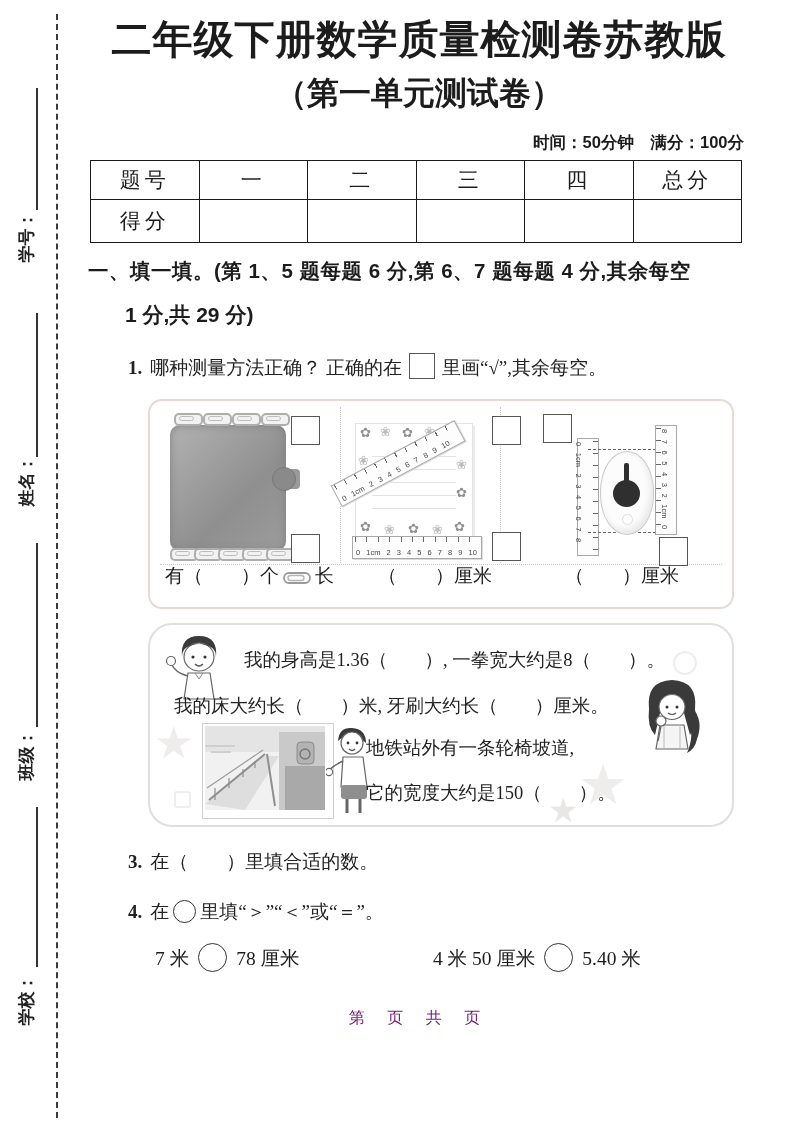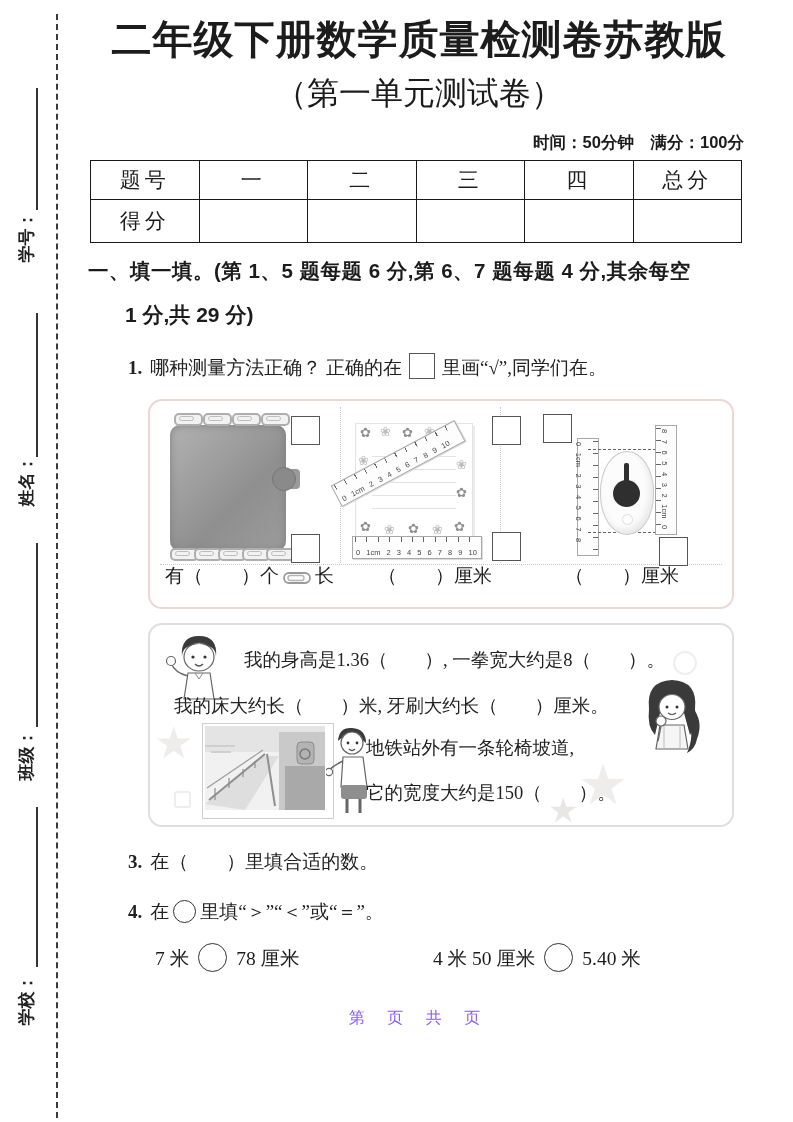--- a/index.html
+++ b/index.html
@@ -6,38 +6,38 @@
   .page{position:relative;width:793px;height:1122px;background:#fff;overflow:hidden;
         font-family:"Liberation Sans",sans-serif;color:#1c1c1c;}
   
   .cut-line{position:absolute;left:56px;top:14px;height:1104px;width:0;border-left:2.5px dashed #3a3a3a;}
   .side-blank{position:absolute;left:36px;width:0;border-left:2px solid #333;}
   .side-label{position:absolute;left:1px;width:50px;height:50px;display:flex;align-items:center;justify-content:center;
               transform:rotate(-90deg);font-size:17px;font-weight:600;white-space:nowrap;color:#222;}
   
   .main{position:absolute;left:88px;top:0;width:662px;}
   .title{margin:16px 0 0 0;text-align:center;font-size:40px;font-weight:800;letter-spacing:1px;line-height:1.15;}
-  .subtitle{margin:10px 0 0 0;text-align:center;font-size:32px;font-weight:400;}
+  .subtitle{margin:10px 0 0 0;text-align:center;font-size:32px;font-weight:700;}
   .meta{margin:16px 6px 0 0;text-align:right;font-size:16.5px;font-weight:600;}
   table.score{border-collapse:collapse;width:652px;margin:6px 0 0 2px;table-layout:fixed;}
   table.score td{border:1.8px solid #1a1a1a;text-align:center;font-size:21px;letter-spacing:4px;}
   table.score tr:first-child td{height:36px;}
   table.score tr:last-child td{height:40px;}
   .sec{margin:14px 0 0 0;font-size:20.5px;font-weight:700;letter-spacing:.5px;}
   .sec2{margin:16px 0 0 37px;font-size:21px;font-weight:700;}
   .q{font-family:"Liberation Serif","DejaVu Serif",serif;font-size:19px;color:#222;}
   .qline{margin:24px 0 0 40px;}
   .qnum{font-weight:700;margin-right:8px;}
   .sqbox{display:inline-block;width:24px;height:24px;border:1.2px solid #555;vertical-align:-5px;margin:0 7px;background:#fff;}
   .circ{display:inline-block;width:27px;height:27px;border:1.4px solid #333;border-radius:50%;vertical-align:-7px;margin:0 9px;background:#fff;}
   .circ.small{width:21px;height:21px;vertical-align:-5px;margin:0 4px;}
   
   .fig{position:relative;margin-left:60px;background:#fff;}
   .fig1{margin-top:18px;width:582px;height:206px;border:2px solid #ecd7d7;border-radius:14px;}
-  .fig2{margin-top:14px;width:582px;height:200px;border:2px solid #e0dede;border-radius:14px;}
+  .fig2{margin-top:14px;width:582px;height:200px;border:2px solid #e0dede;border-radius:24px;}
   .vdot{position:absolute;top:6px;height:156px;width:0;border-left:1.6px dotted #c9c9c9;}
   .hdot{position:absolute;top:163px;left:10px;width:562px;height:0;border-top:1.6px dotted #c9c9c9;}
   .cbx{position:absolute;width:27px;height:27px;border:1.5px solid #555;background:#fff;}
   .cap{position:absolute;top:162px;font-family:"Liberation Serif","DejaVu Serif",serif;font-size:19px;white-space:nowrap;}
   
   .notebook{position:absolute;left:20px;top:24px;width:116px;height:126px;border-radius:10px;
             background:linear-gradient(135deg,#b2b2b2,#8f8f8f 60%,#9c9c9c);box-shadow:inset 0 0 8px #7e7e7e;}
   .clasp{position:absolute;left:128px;top:68px;width:22px;height:20px;background:#9a9a9a;border-radius:4px;}
   .clasp-dot{position:absolute;left:122px;top:66px;width:22px;height:22px;background:#8a8a8a;border-radius:50%;border:1px solid #777;}
   .clip{position:absolute;width:25px;height:9px;border:2px solid #aeaeae;border-radius:5px;background:#f2f2f2;}
@@ -71,21 +71,21 @@
   .fig2 .t{position:absolute;font-family:"Liberation Serif","DejaVu Serif",serif;font-size:18.5px;white-space:nowrap;color:#222;}
   .avatar{position:absolute;}
   .photo{position:absolute;left:52px;top:98px;width:126px;height:90px;background:#fff;border:1px solid #cfcfcf;padding:2px;}
   .star{position:absolute;color:#efecec;line-height:1;}
   .star::before{content:"★";}
   .deco-circle{position:absolute;width:20px;height:20px;border:2px solid #eee;border-radius:50%;}
   .deco-square{position:absolute;width:13px;height:13px;border:2px solid #eee;border-radius:3px;}
   
   .items{margin:14px 0 0 67px;font-family:"Liberation Serif","DejaVu Serif",serif;font-size:19.5px;}
   .items .it1{display:inline-block;width:273px;}
-  .footer{margin-top:36px;text-align:center;font-size:16px;letter-spacing:9px;color:#8b5cf6;}
+  .footer{margin-top:36px;text-align:center;font-size:16px;letter-spacing:9px;color:#701a75;}
   .clip-ic{display:inline-block;vertical-align:-2px;margin:0 4px;}
 </style>
 </head>
 <body>
 
 <div class="page">
 
   <div class="cut-line"></div>
   <div class="side-blank" style="top:88px;height:122px;"></div>
   <div class="side-label" style="top:212px;">
@@ -127,21 +127,21 @@
         <td></td>
         <td></td>
         <td></td>
       </tr>
     </tbody>
       </table>
 
     <p class="sec">一、填一填。(第 1、5 题每题 6 分,第 6、7 题每题 4 分,其余每空</p>
     <p class="sec2">1 分,共 29 分)</p>
 
-    <p class="q qline"><span class="qnum">1.</span><span>哪种测量方法正确？ 正确的在</span><span class="sqbox"></span><span>里画“√”,同学们在。</span></p>
+    <p class="q qline"><span class="qnum">1.</span><span>哪种测量方法正确？ 正确的在</span><span class="sqbox"></span><span>里画“√”,其余每空。</span></p>
 
     <div class="fig fig1">
       <div class="vdot" style="left:190px;"></div>
       <div class="vdot" style="left:350px;"></div>
       <div class="hdot"></div>
 
       <div class="notebook"></div>
       <div class="clasp"></div>
       <div class="clasp-dot"></div>
       <span class="clip" style="left:24px;top:12px;"></span>

